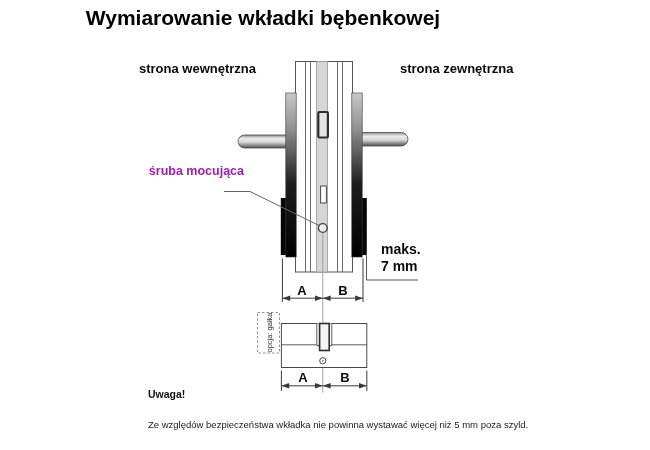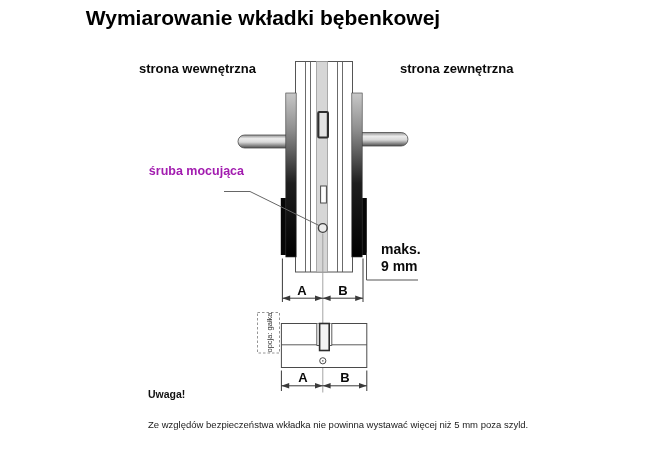--- a/index.html
+++ b/index.html
@@ -115,21 +115,21 @@
 
   <div class="abs side-label" style="left:139px;top:61px;">strona wewnętrzna</div>
   <div class="abs side-label" style="left:400px;top:61px;">strona zewnętrzna</div>
 
   <div class="abs screw-label">
     <div>śruba mocująca</div>
   </div>
 
   <div class="abs max-label">
     <div>maks.</div>
-    <div>9 mm</div>
+    <div>7 mm</div>
   </div>
 
   <div class="abs dim-label" style="left:291px;top:283px;">A</div>
   <div class="abs dim-label" style="left:332px;top:283px;">B</div>
 
   <div class="abs knob-label">opcja: gałka</div>
 
   <div class="abs dim-label" style="left:292px;top:370px;">A</div>
   <div class="abs dim-label" style="left:334px;top:370px;">B</div>
 

